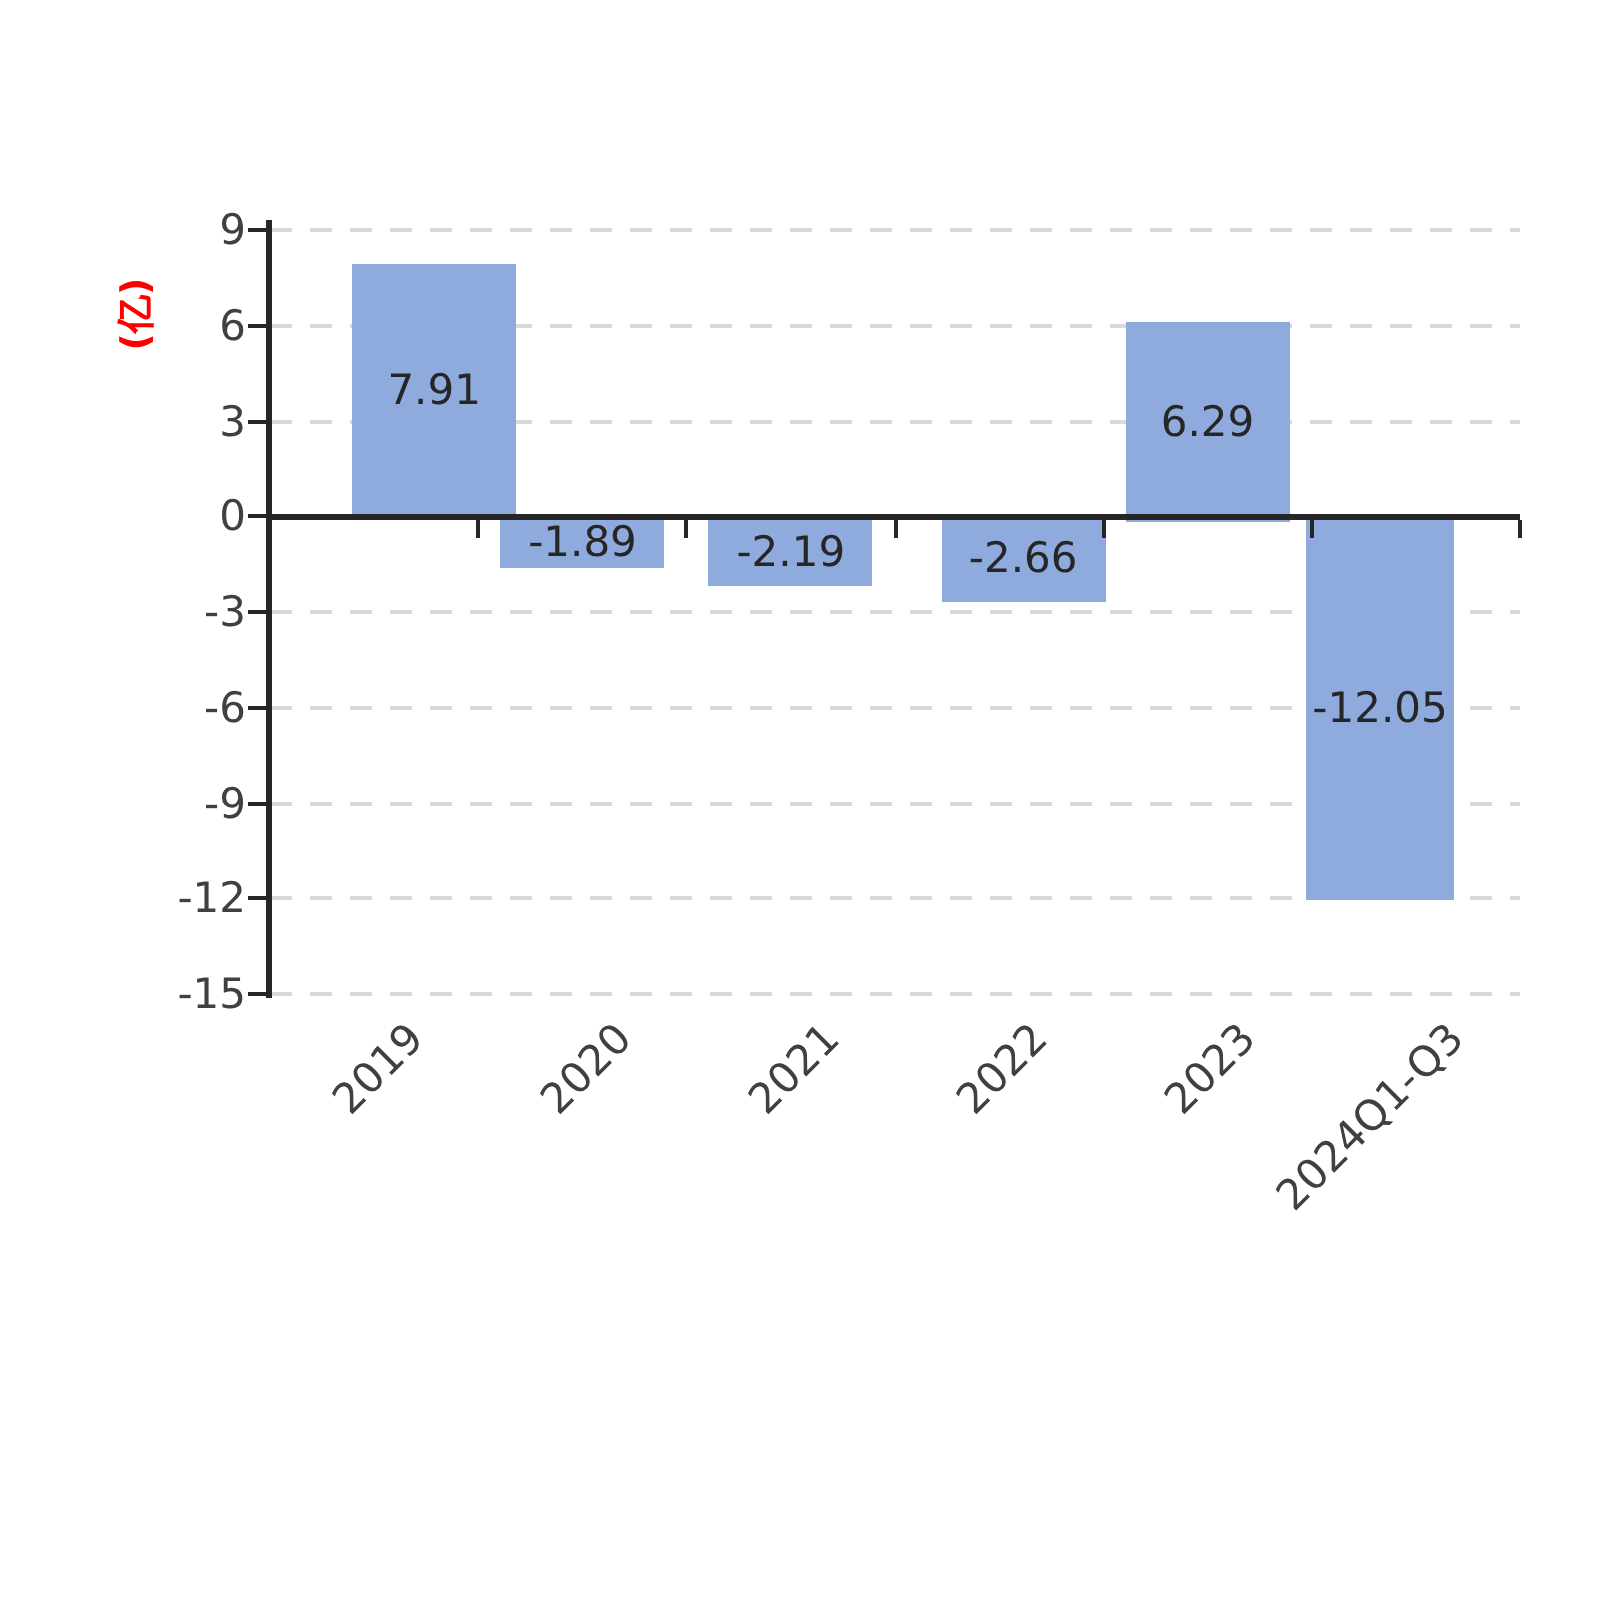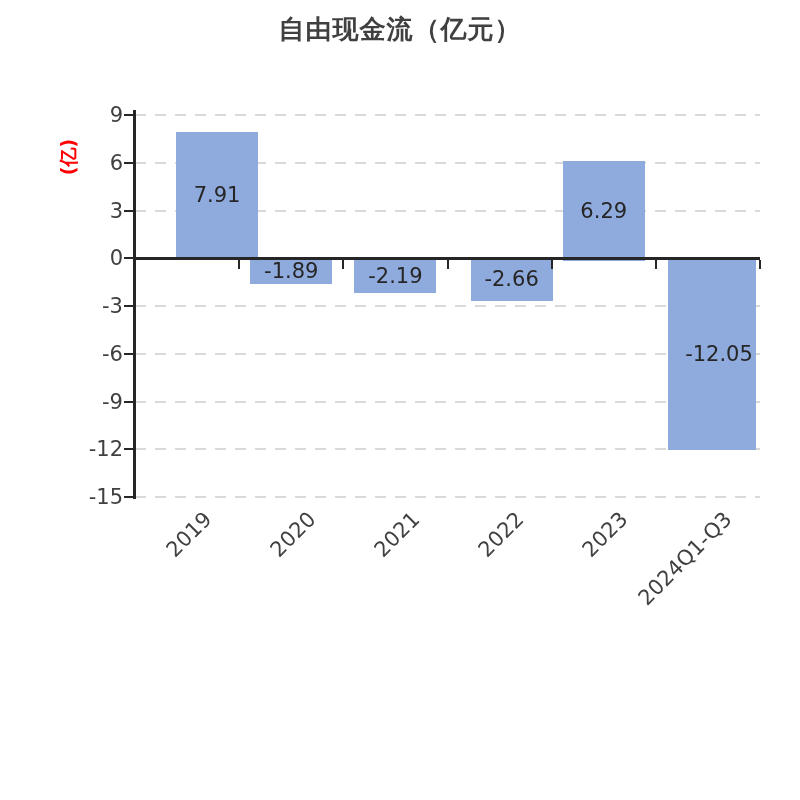--- a/index.html
+++ b/index.html
@@ -57,21 +57,20 @@
   .legend-label{font-size:21px;color:var(--legend-color,#404040);}
   .footer{
     position:absolute;top:766px;left:0;width:100%;text-align:center;
     font-size:18px;font-weight:bold;color:var(--footer-color,#b8860b);
   }
 </style>
 </head>
 <body>
 
 <div class="chart">
-  <div class="title">自由现金流（亿元）</div>
   <div class="y-title">(亿)</div>
 
   <div class="plot">
     <div id="gridlines">
         <div class="gridline" style="top: -1px;"></div>
         <div class="gridline" style="top: 46.75px;"></div>
         <div class="gridline" style="top: 94.5px;"></div>
         <div class="gridline" style="top: 190px;"></div>
         <div class="gridline" style="top: 237.75px;"></div>
         <div class="gridline" style="top: 285.5px;"></div>
@@ -87,21 +86,21 @@
         </div>
         <div class="bar" style="left: 219.417px; width: 82px; height: 34.8575px; top: 143.25px;">
           <span class="bar-label">-2.19</span>
         </div>
         <div class="bar" style="left: 323.583px; width: 82px; height: 42.3383px; top: 143.25px; margin-left: 12px;">
           <span class="bar-label">-2.66</span>
         </div>
         <div class="bar" style="left: 427.75px; width: 82px; height: 100.116px; top: 46px;">
           <span class="bar-label">6.29</span>
         </div>
-        <div class="bar" style="left: 533px; width: 74px; height: 191.796px; top: 143.25px; padding-left: 14px;">
+        <div class="bar" style="left: 518px; width: 74px; height: 191.796px; top: 143.25px;">
           <span class="bar-label">-12.05</span>
         </div>
       </div>
     <div class="y-axis-line"></div>
     <div class="zero-line" id="zero-line" style="top: 141.75px;"></div>
     <div id="tickmarks">
         <div class="ytickmark" style="top: -1px;"></div>
         <div class="ytickmark" style="top: 46.75px;"></div>
         <div class="ytickmark" style="top: 94.5px;"></div>
         <div class="ytickmark" style="top: 142.25px;"></div>

